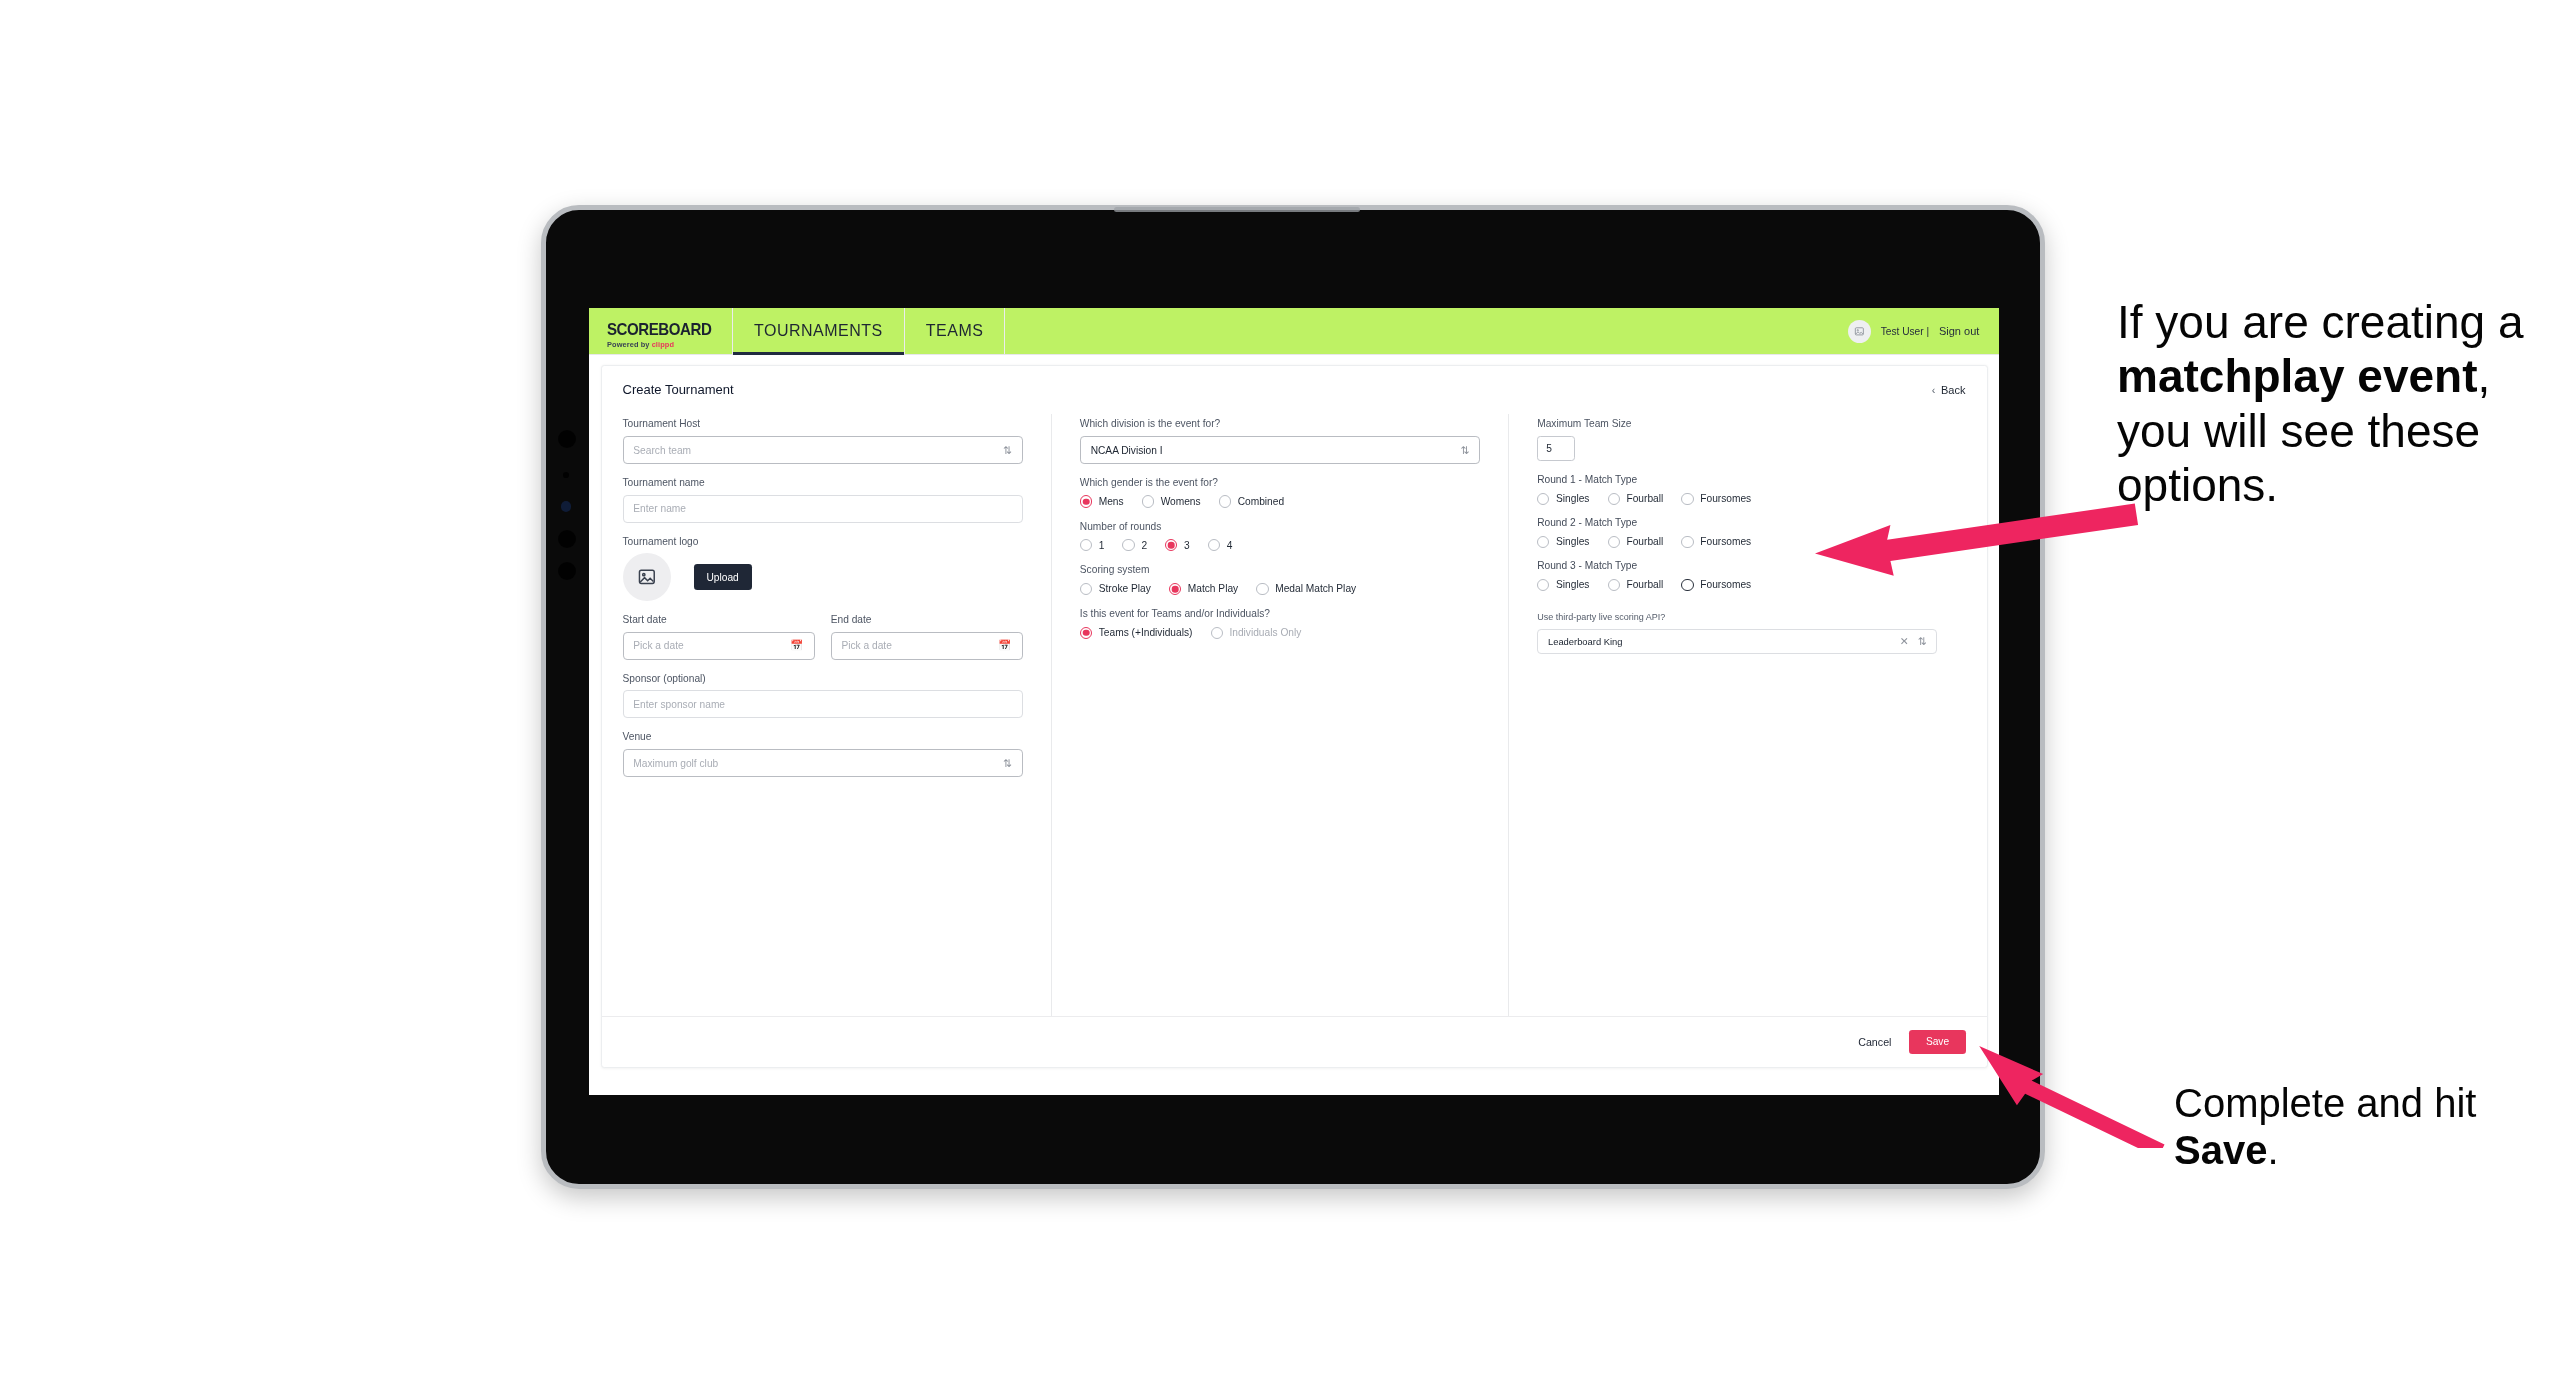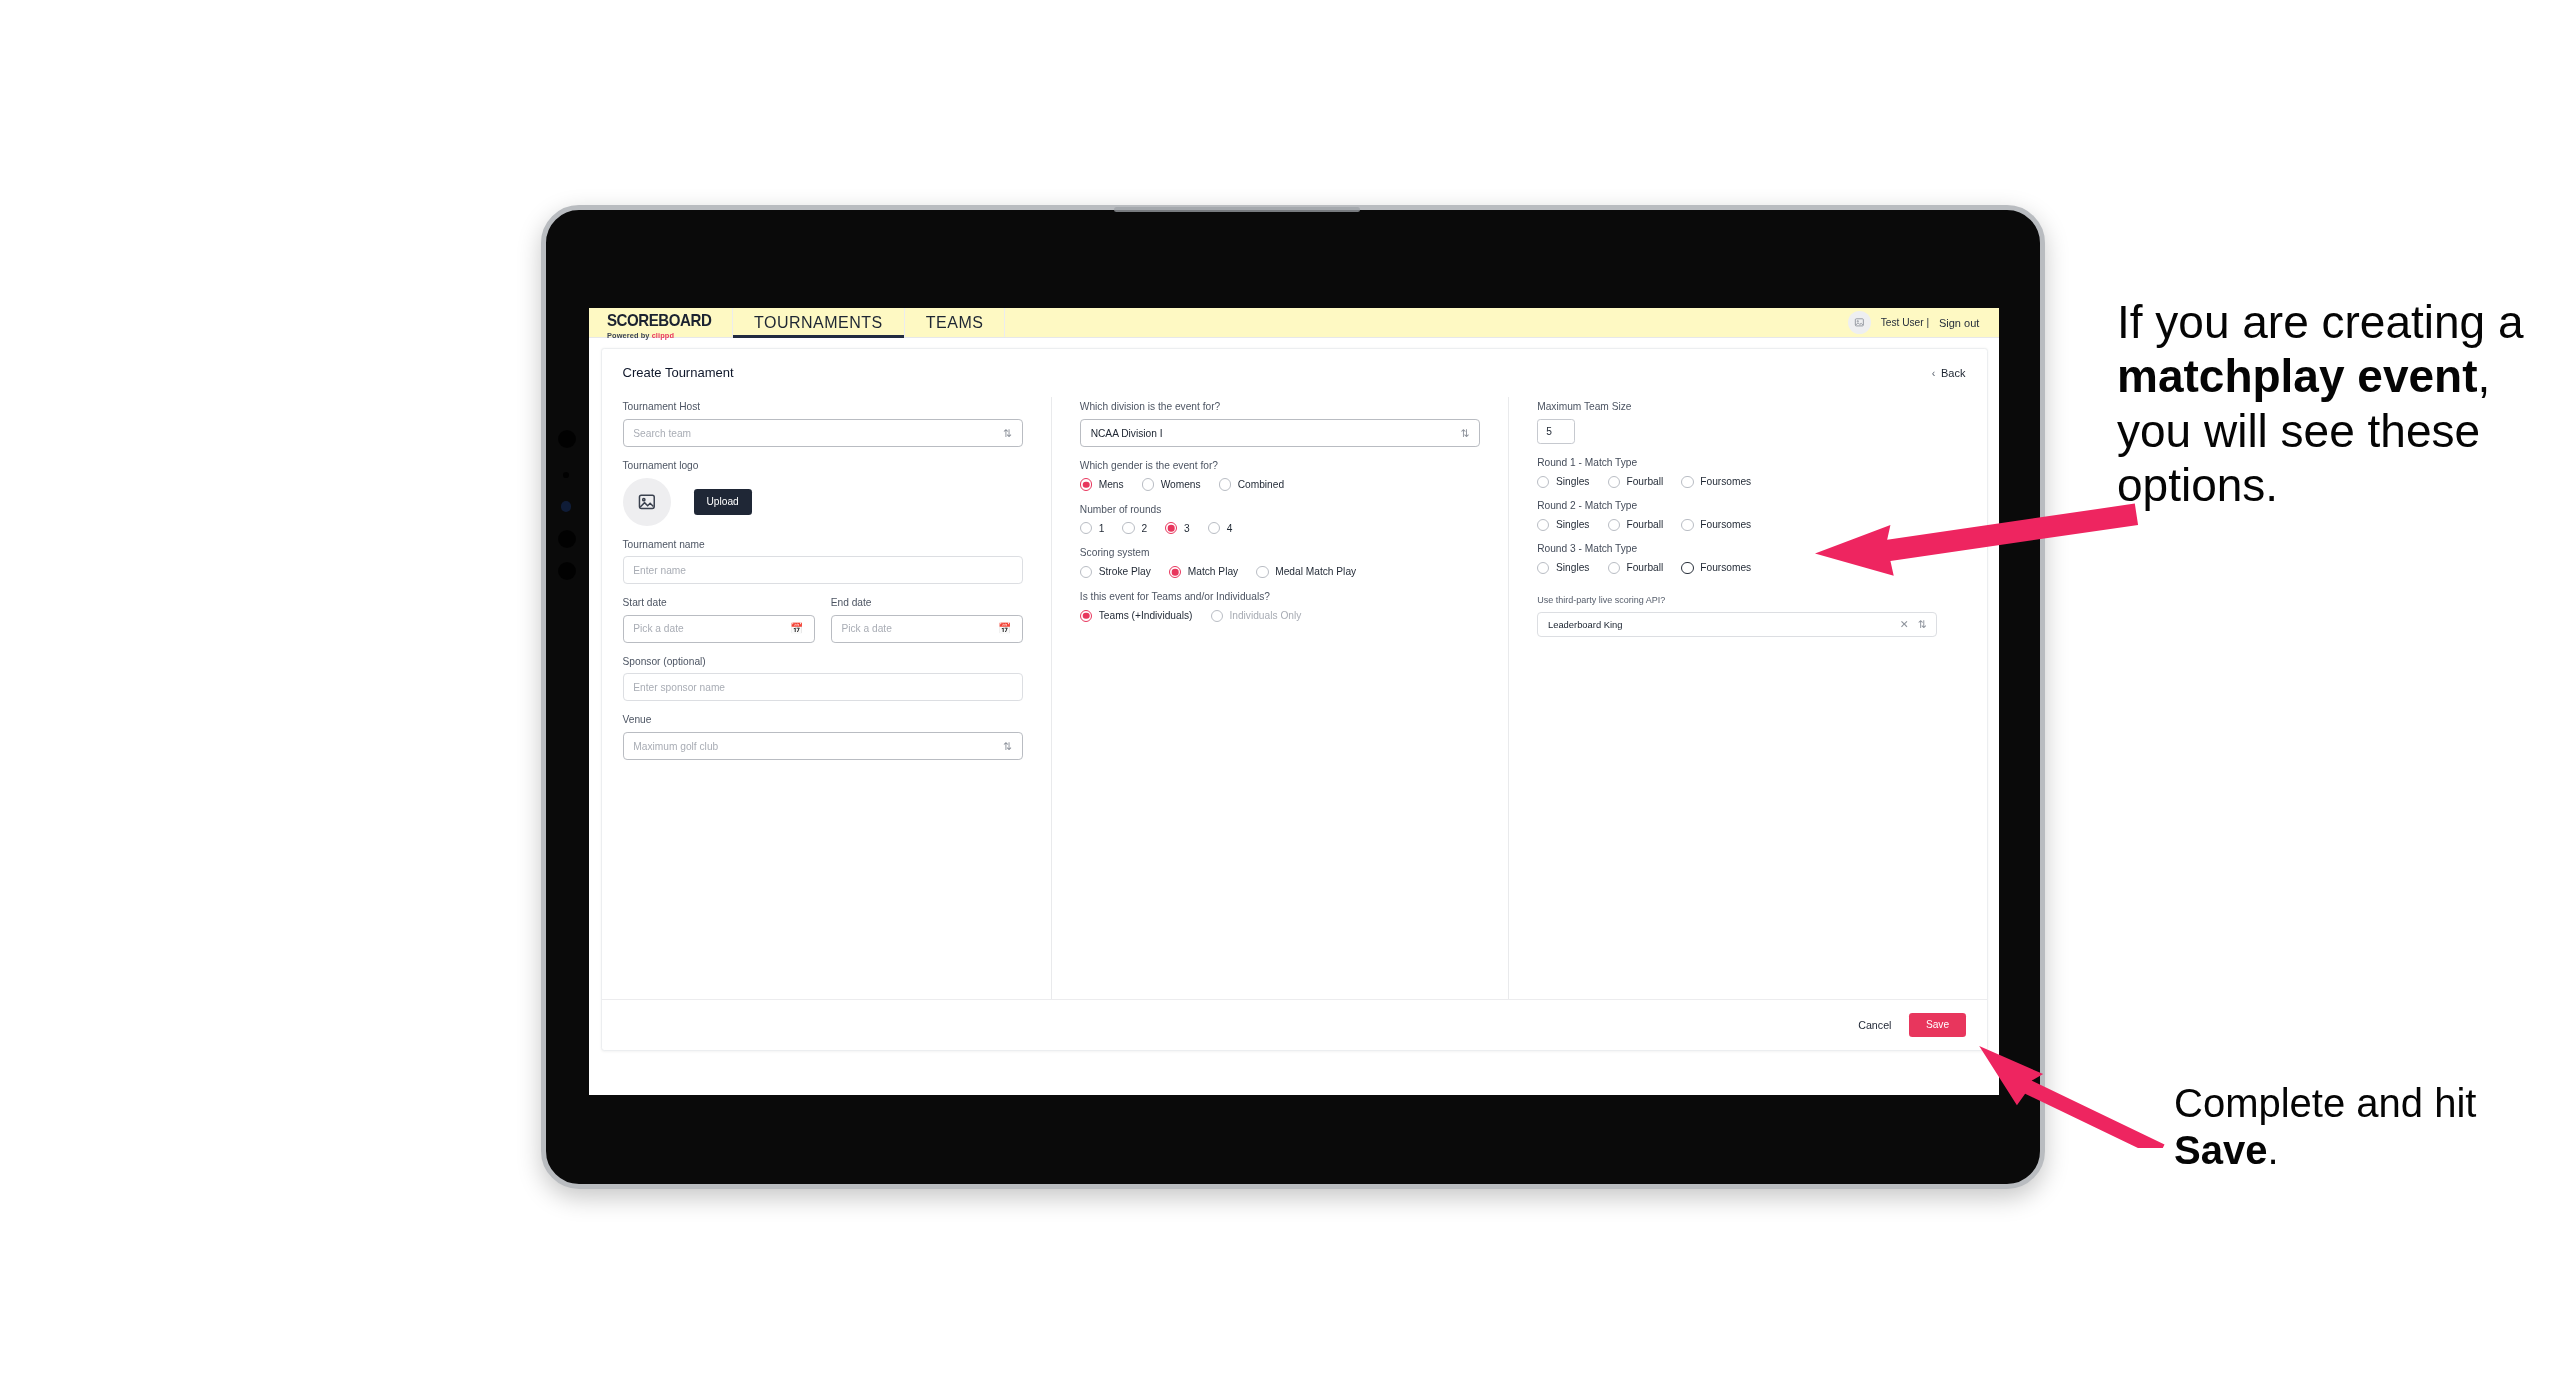--- a/index.html
+++ b/index.html
@@ -38,21 +38,21 @@
   .screen {
     position: absolute;
     left: 43px; top: 98px;
     width: 1410px; height: 787px;
     background: #ffffff;
     overflow: hidden;
   }
 
   
   .topnav {
-    height: 30px; background: #fef9c3;
+    height: 47px; background: #bef264;
     display: flex; align-items: stretch;
     border-bottom: 0.8px solid #e7e8ea;
     position: relative;
   }
   .brand {
     width: 144px; padding: 7.4px 0 0 18px;
     border-right: 0.8px solid #ececee;
     display: flex; flex-direction: column; justify-content: center;
   }
   .brand-word {
@@ -252,40 +252,40 @@
 
             <div class="field">
               <label class="flabel">Tournament Host</label>
               <div class="finput">
                 <span class="ph">Search team</span>
                 <span class="endicon">⇅</span>
               </div>
             </div>
 
             <div class="field">
+              <label class="flabel">Tournament name</label>
+              <div class="finput light">
+                <span class="ph">Enter name</span>
+              </div>
+            </div>
+
+            <div class="field">
               <label class="flabel">Tournament logo</label>
               <div class="logo-row">
                 <div class="logo-circle">
                   <svg width="19.7" height="19.7" viewBox="0 0 24 24" fill="none" stroke="#3a414e" stroke-width="1.8">
                     <rect x="3" y="4" width="18" height="16" rx="2.2"></rect>
                       <circle cx="8.3" cy="9.3" r="1.4"></circle>
                       <path d="M4 18.2l5.2-5.2 3.8 3.8 3-3 4 4"></path>
                   </svg>
                 </div>
                 <div class="upload-btn">Upload</div>
               </div>
             </div>
 
-            <div class="field">
-              <label class="flabel">Tournament name</label>
-              <div class="finput light">
-                <span class="ph">Enter name</span>
-              </div>
-            </div>
-
             <div class="field date-row">
               <div class="date-col">
                 <label class="flabel">Start date</label>
                 <div class="finput">
                   <span class="ph">Pick a date</span>
                   <span class="endicon">📅</span>
                 </div>
               </div>
               <div class="date-col">
                 <label class="flabel">End date</label>

